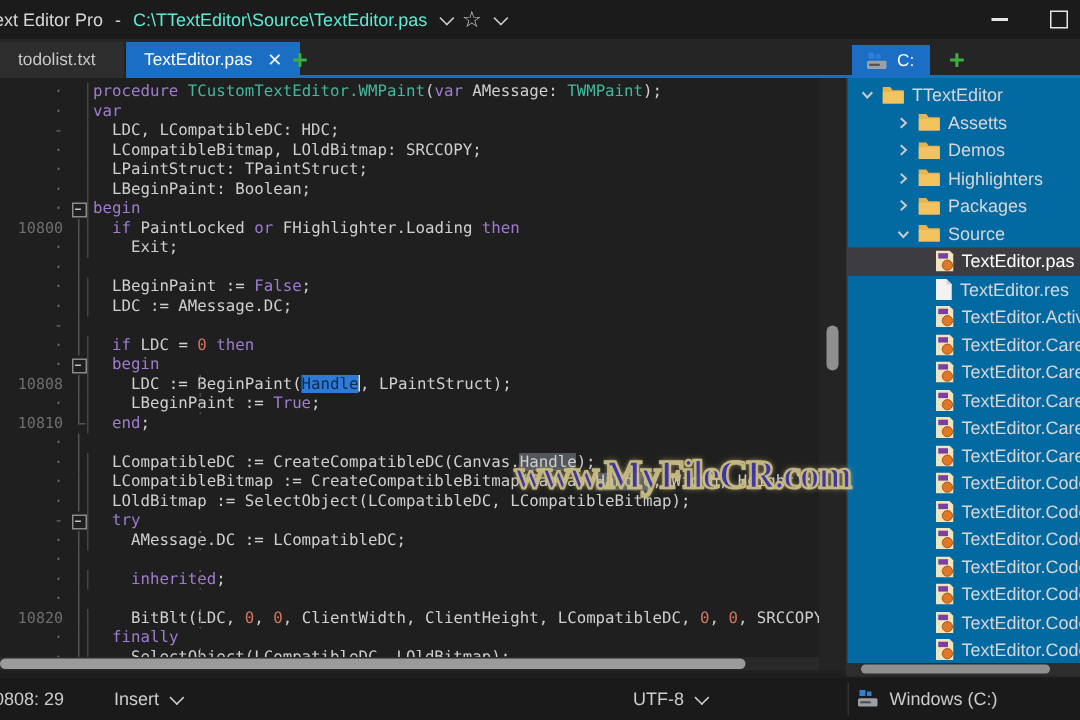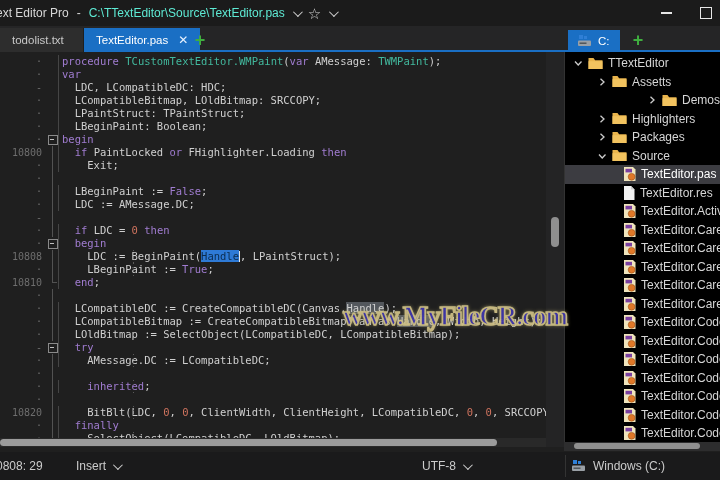--- a/index.html
+++ b/index.html
@@ -81,21 +81,21 @@
              background:#242425; }
   .vscroll .thumb { position:absolute; left:5px; top:165px; width:8px; height:30px;
                     background:#8f8f8f; border-radius:4px; }
   .hscroll-pn { position:absolute; left:564px; top:442px; width:156px; height:9px;
                 background:#2d2d2e; }
   .hscroll-pn .thumb { position:absolute; left:10px; top:1px; width:126px; height:6px;
                        background:#8f8f8f; border-radius:3px; }
 
   
   .panel { position:absolute; left:564px; top:52px; width:156px; height:390px;
-           background:#000000; border-left:1px solid #333; overflow:hidden; }
+           background:#0369a1; border-left:1px solid #333; overflow:hidden; }
   .trow { position:relative; height:18.5px; display:flex; align-items:center; gap:5px;
           font-size:12px; color:#d6d6d6; white-space:nowrap; overflow:hidden; }
   .trow.sel { background:#3c3c41; color:#ffffff; }
   .tree-ico { display:inline-flex; flex:0 0 auto; align-items:center; }
 
   
   .statusbar { position:absolute; left:0; top:452px; width:720px; height:28px;
                background:#1a1a1b; color:#cccccc; font-size:12px; }
   .sb-item { position:absolute; top:0; height:28px; display:flex; align-items:center;
              gap:7px; white-space:nowrap; }
@@ -221,21 +221,21 @@
             </svg>
           </span>
           <span class="tree-ico">
             <svg width="15" height="13" viewBox="0 0 15 13">
               <path d="M0.5 1h5l1.6 2.2h7.4V12H.5z" fill="#e9b44c"></path>
               <path d="M.5 4.2h14V12H.5z" fill="#f2c35f"></path>
             </svg>
           </span>
           <span>Assetts</span>
         </div>
-        <div class="trow" style="padding-left: 32px; justify-content: flex-end;">
+        <div class="trow" style="padding-left: 32px;">
           <span class="tree-ico">
             <svg width="10" height="10" viewBox="0 0 10 10">
               <path d="M3.5 1.8l3.5 3.2-3.5 3.2" stroke="#cccccc" stroke-width="1.3" fill="none"></path>
             </svg>
           </span>
           <span class="tree-ico">
             <svg width="15" height="13" viewBox="0 0 15 13">
               <path d="M0.5 1h5l1.6 2.2h7.4V12H.5z" fill="#e9b44c"></path>
               <path d="M.5 4.2h14V12H.5z" fill="#f2c35f"></path>
             </svg>

